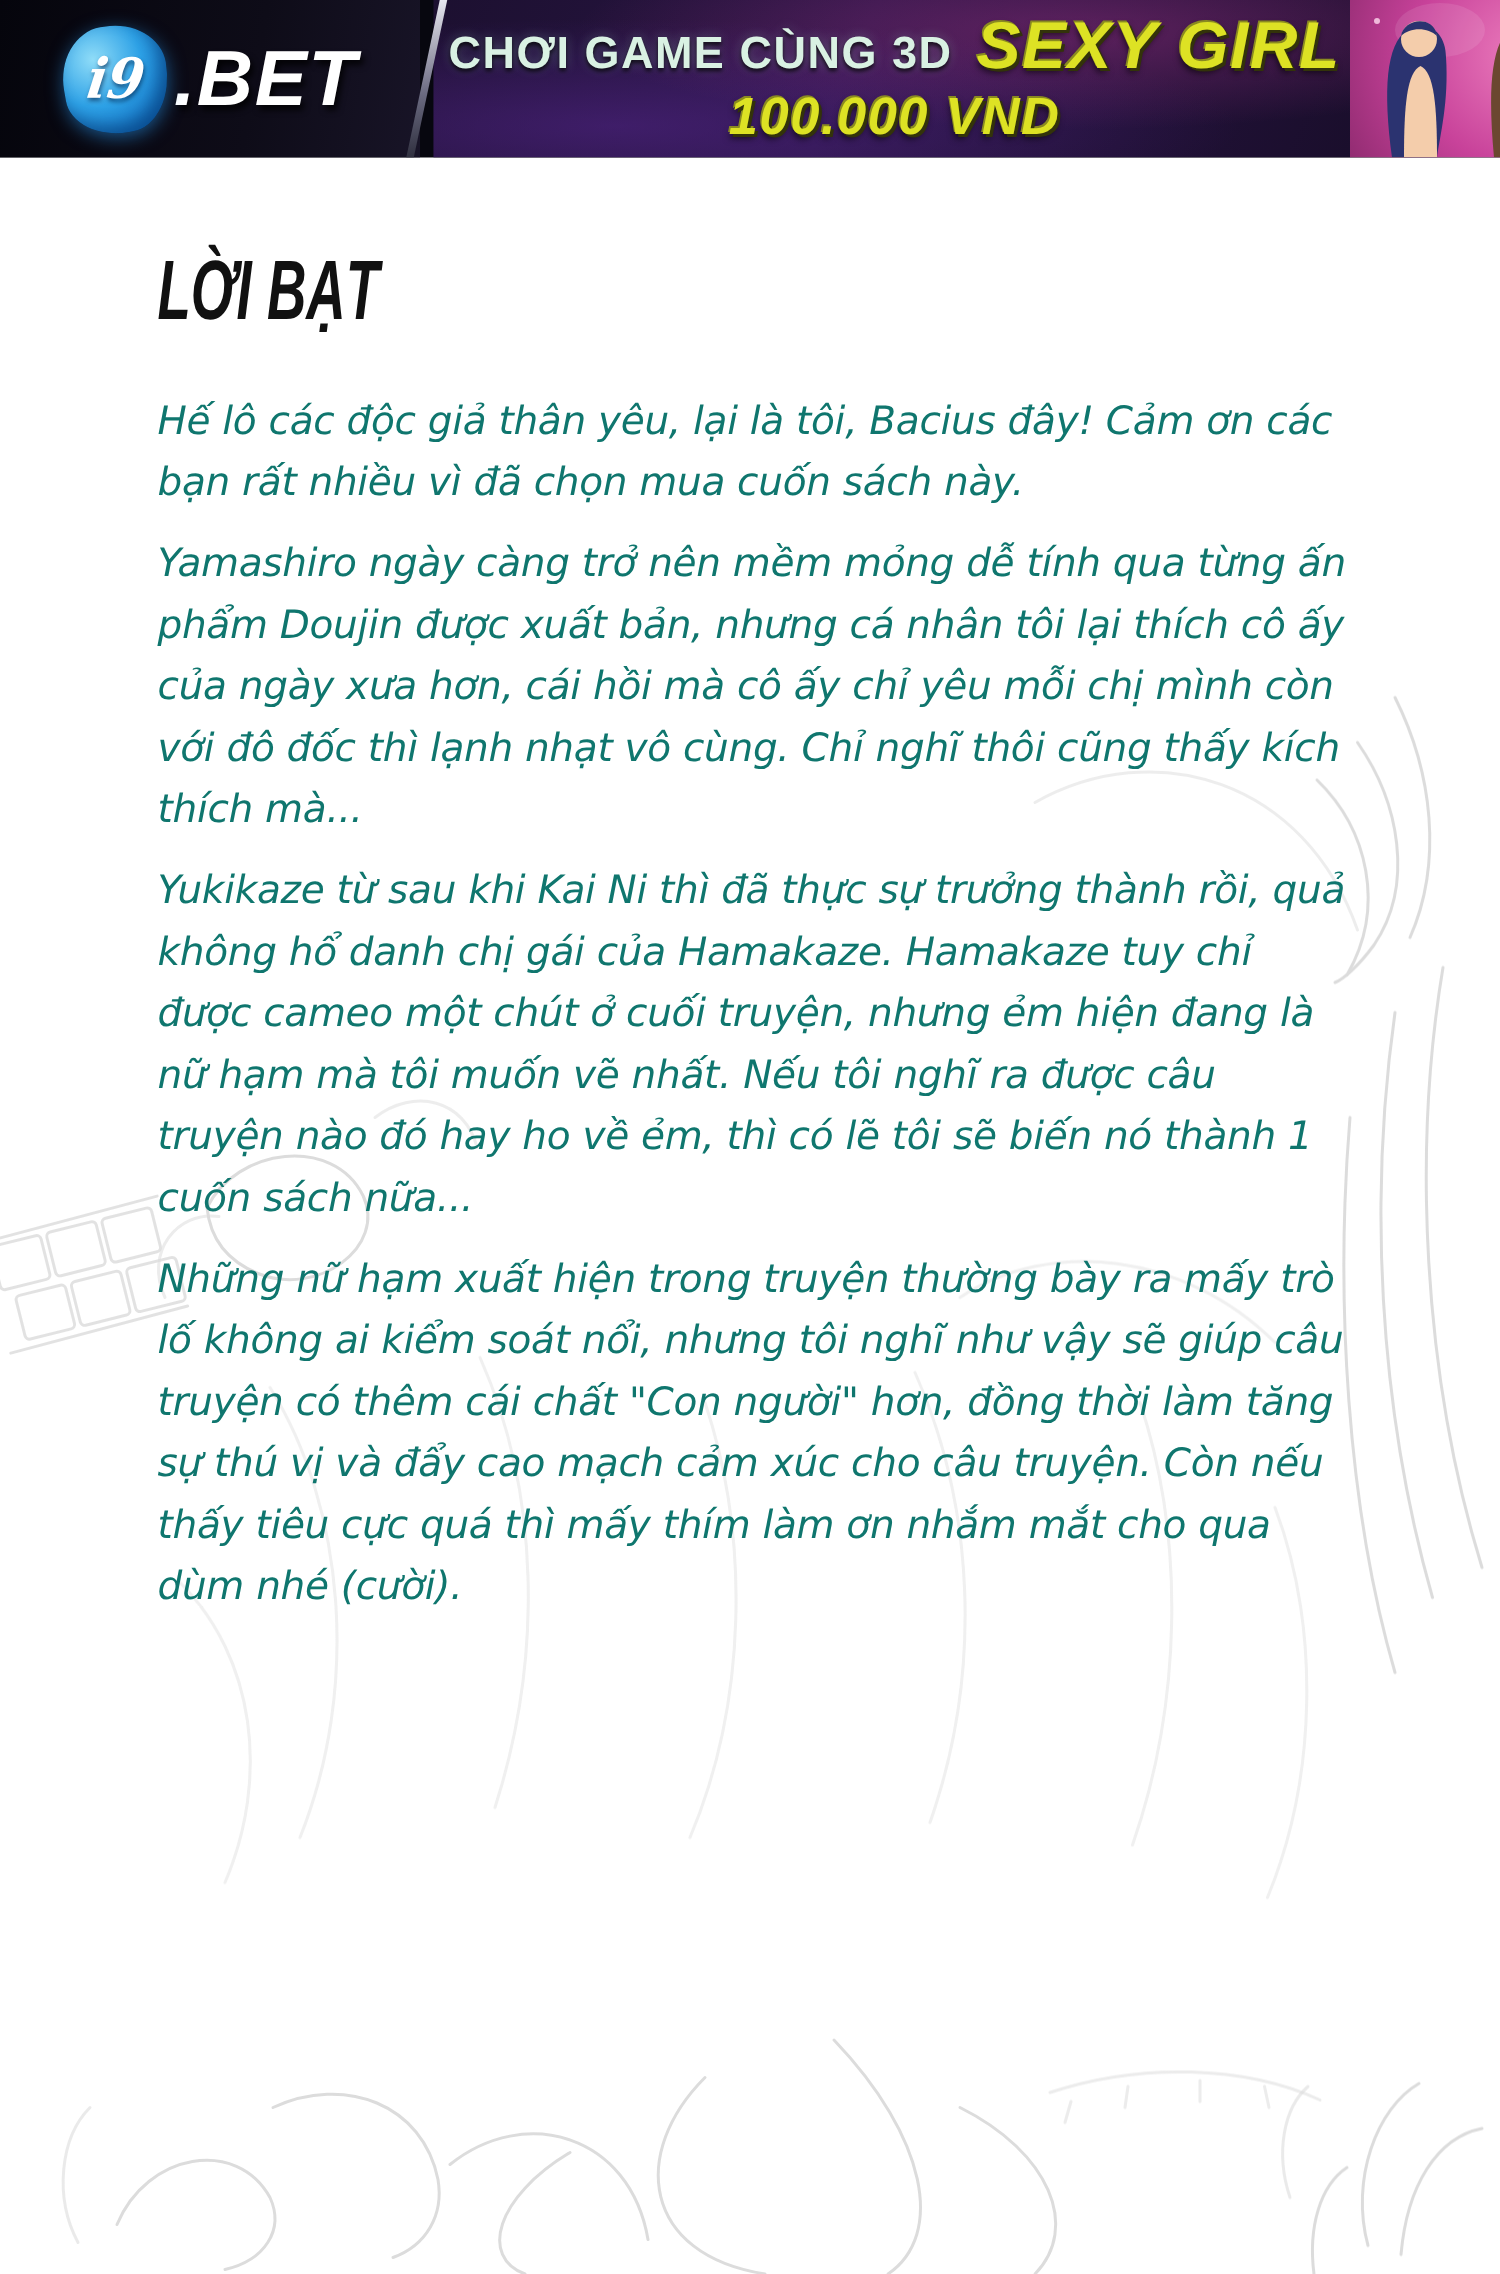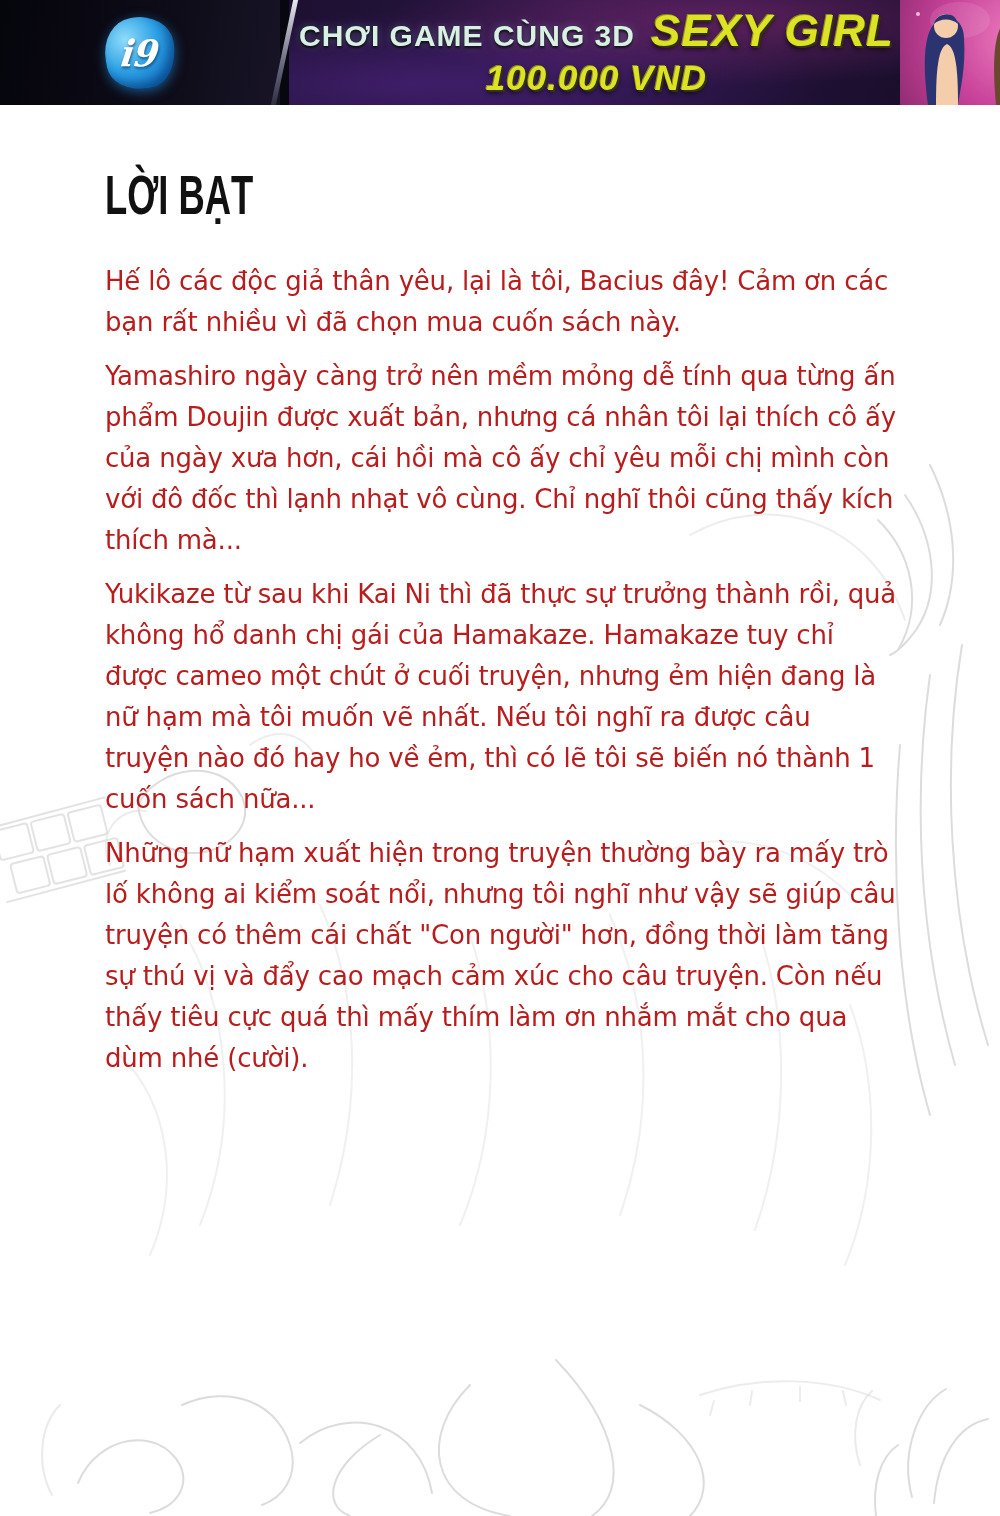--- a/index.html
+++ b/index.html
@@ -79,20 +79,21 @@
     background:
       radial-gradient(circle at 50% 35%, #ec7dbd 0%, #c8429a 55%, #922c72 100%);
   }
   .banner-girls svg { position: absolute; inset: 0; }
 
   
   .content {
     position: relative;
     height: 1411px;
     padding: 0;
+    font-style: italic;
   }
   .sketch {
     position: absolute; inset: 0; z-index: 0;
     pointer-events: none;
   }
   .text-layer {
     position: relative; z-index: 1;
     padding: 62px 100px 0 105px;
   }
   .page-title-wrap { margin: 0 0 36px 0; height: 58px; }
@@ -103,34 +104,35 @@
     font-size: 52px;
     color: #111111;
     letter-spacing: 0px;
     transform: scale(0.70, 1.08);
     transform-origin: left bottom;
     white-space: nowrap;
   }
   .body-par {
     font-size: 26px;
     line-height: 41px;
-    color: #b91c1c;
+    color: #0f766e;
     margin: 0 0 13px 0;
     white-space: pre-line;
     letter-spacing: -0.2px;
   }
 </style>
 </head>
 <body>
 
 <div class="banner">
   <div class="banner-logo">
     <div class="logo-blob">
       <span class="logo-i9">i9</span>
     </div>
+    <span class="logo-bet">.BET</span>
   </div>
   <div class="banner-divider"></div>
   <div class="banner-mid">
     <div class="ad-line ad-line1">
       <span class="ad-normal">CHƠI GAME CÙNG 3D</span>
       <span class="ad-highlight">SEXY GIRL</span>
     </div>
     <div class="ad-line ad-line2">
       <span class="ad-highlight">100.000 VND</span>
     </div>

